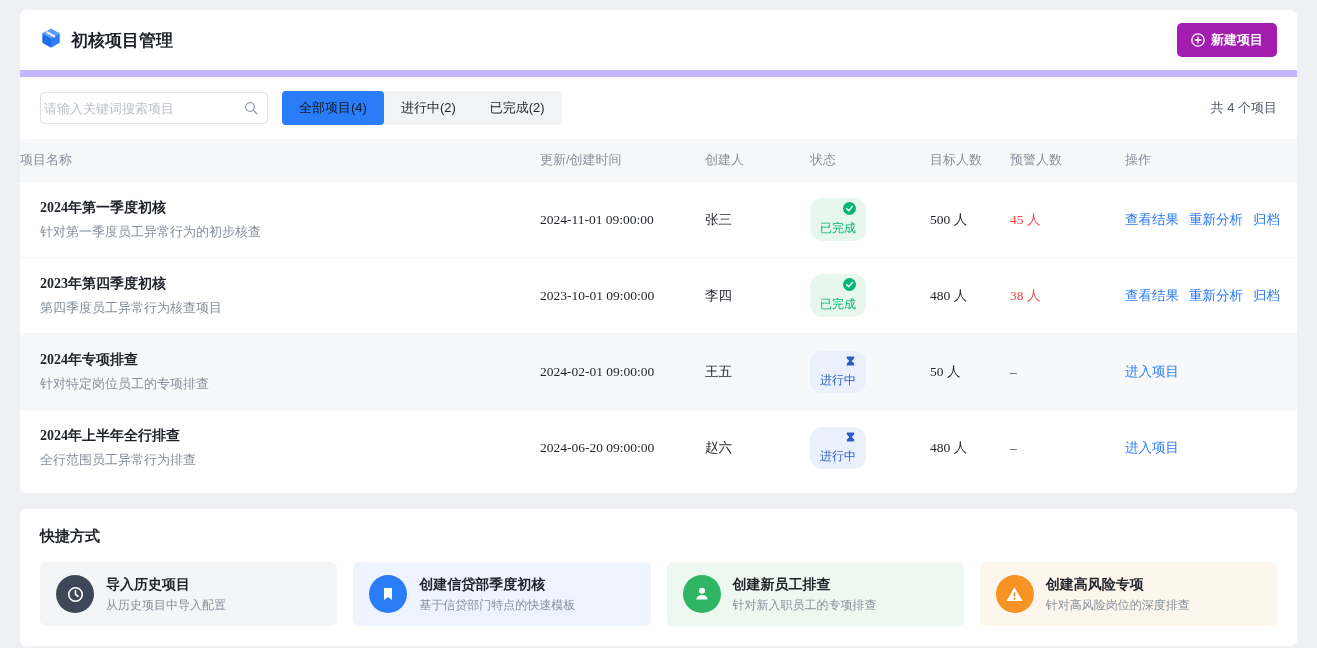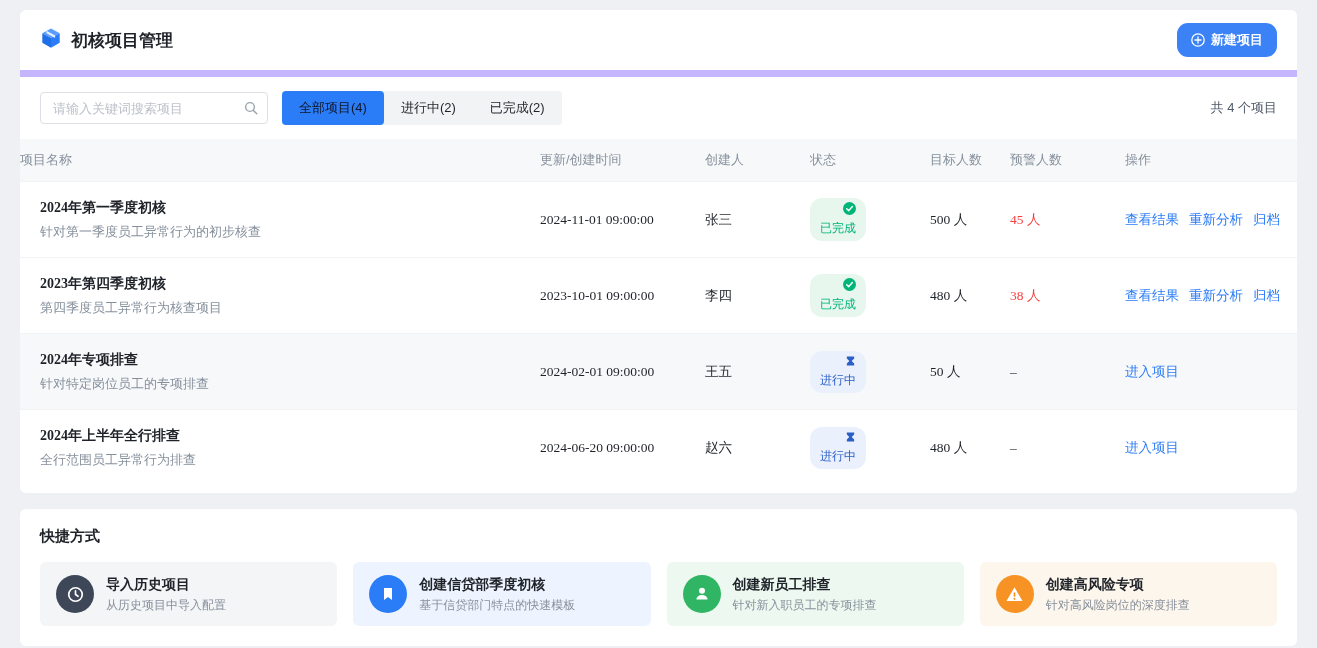--- a/index.html
+++ b/index.html
@@ -16,31 +16,31 @@
   
   .main-card { padding-bottom:8px; }
   .hdr {
     display:flex; align-items:center; justify-content:space-between;
     padding:13px 20px; border-bottom:7px solid #c4b5fd;
   }
   .hdr-left { display:flex; align-items:center; gap:9px; }
   .hdr-title { font-size:17px; font-weight:bold; color:#1f2329; }
   .btn-primary {
     display:inline-flex; align-items:center; gap:6px;
-    background:#3b82f6; color:#fff; border:none; cursor:pointer;
-    font-size:13px; font-weight:bold; padding:8px 14px; border-radius:11px;
+    background:#a21caf; color:#fff; border:none; cursor:pointer;
+    font-size:13px; font-weight:bold; padding:8px 14px; border-radius:5px;
     font-family:inherit;
   }
 
   
   .toolbar { display:flex; align-items:center; gap:14px; padding:14px 20px; }
   .search-wrap { position:relative; }
   .search-input {
     width:228px; height:32px; border:1px solid #dcdfe3; border-radius:4px;
-    padding:0 32px 0 12px; font-size:13px; color:#1f2329; outline:none;
+    padding:0 32px 0 3px; font-size:13px; color:#1f2329; outline:none;
     font-family:inherit;
   }
   .search-input::placeholder { color:#bcc1c9; }
   .search-icon { position:absolute; right:10px; top:9px; }
   .tab-group { display:flex; background:#f2f3f5; border-radius:4px; }
   .tab {
     padding:8px 17px; font-size:13px; color:#1f2329; cursor:pointer;
     border-radius:4px; white-space:nowrap;
   }
   .tab.active { background:#2b7cf7; color:#0f172a; font-weight:normal; }

